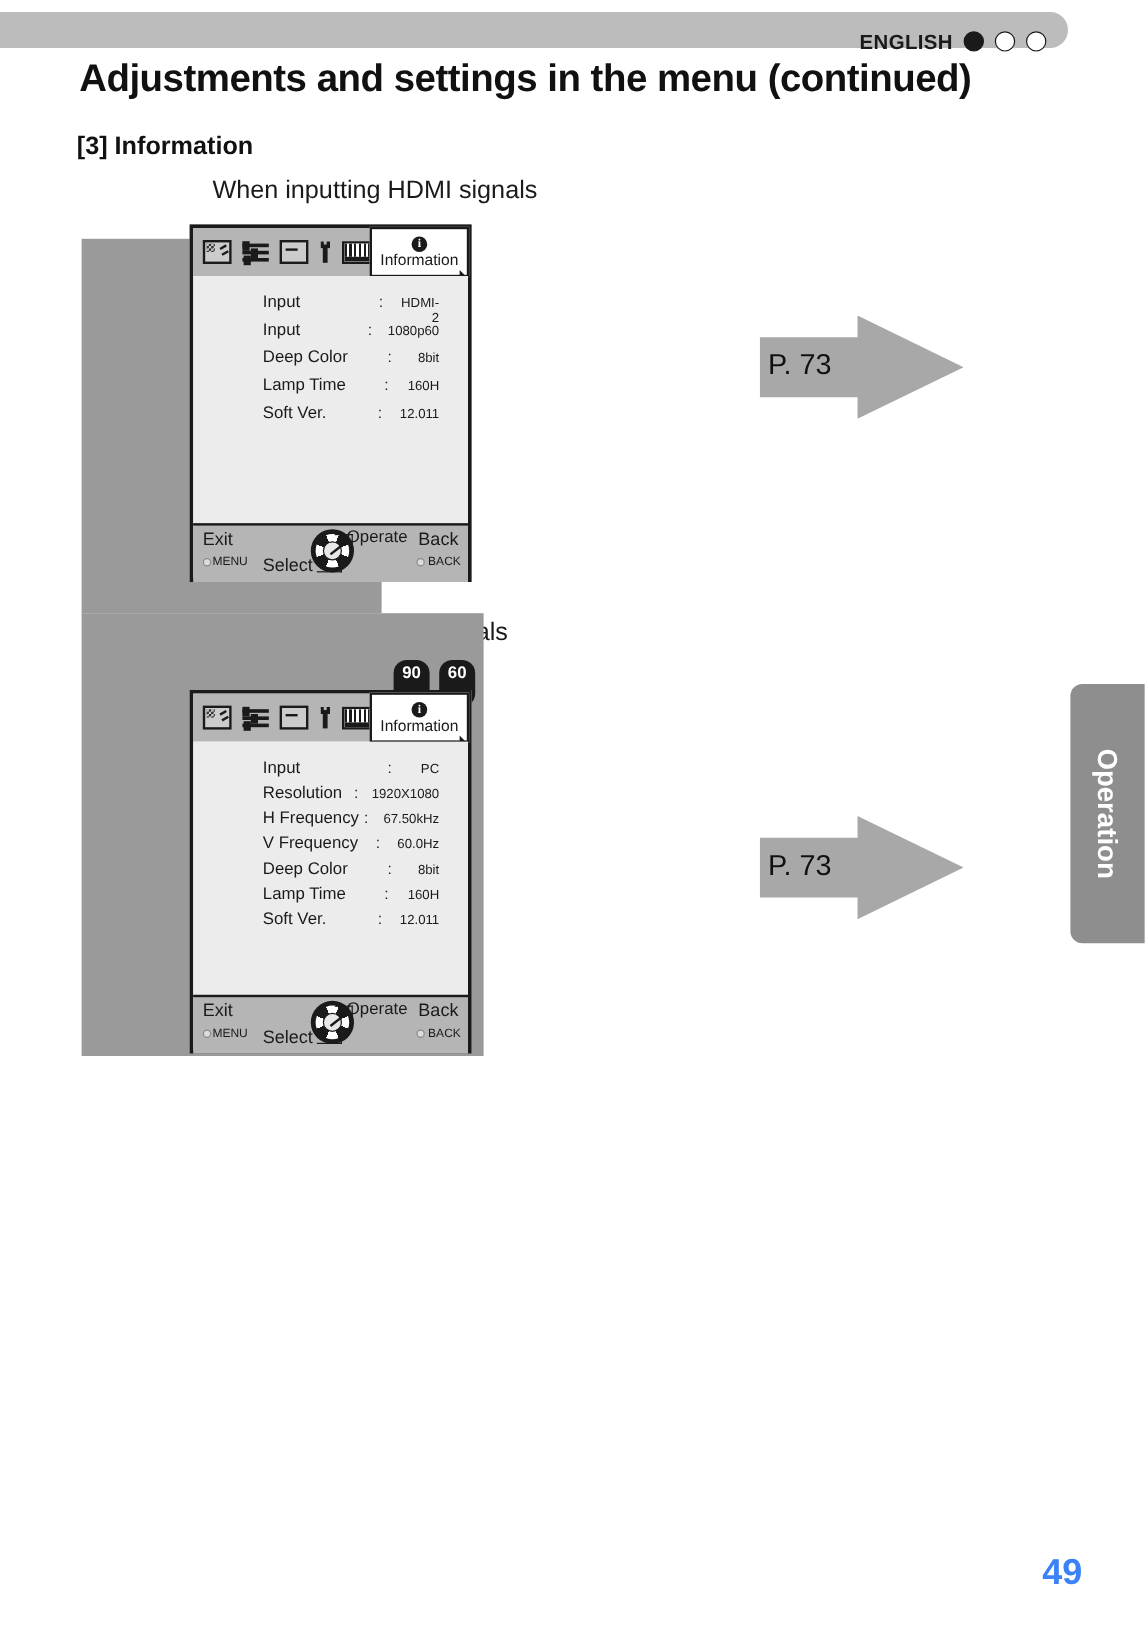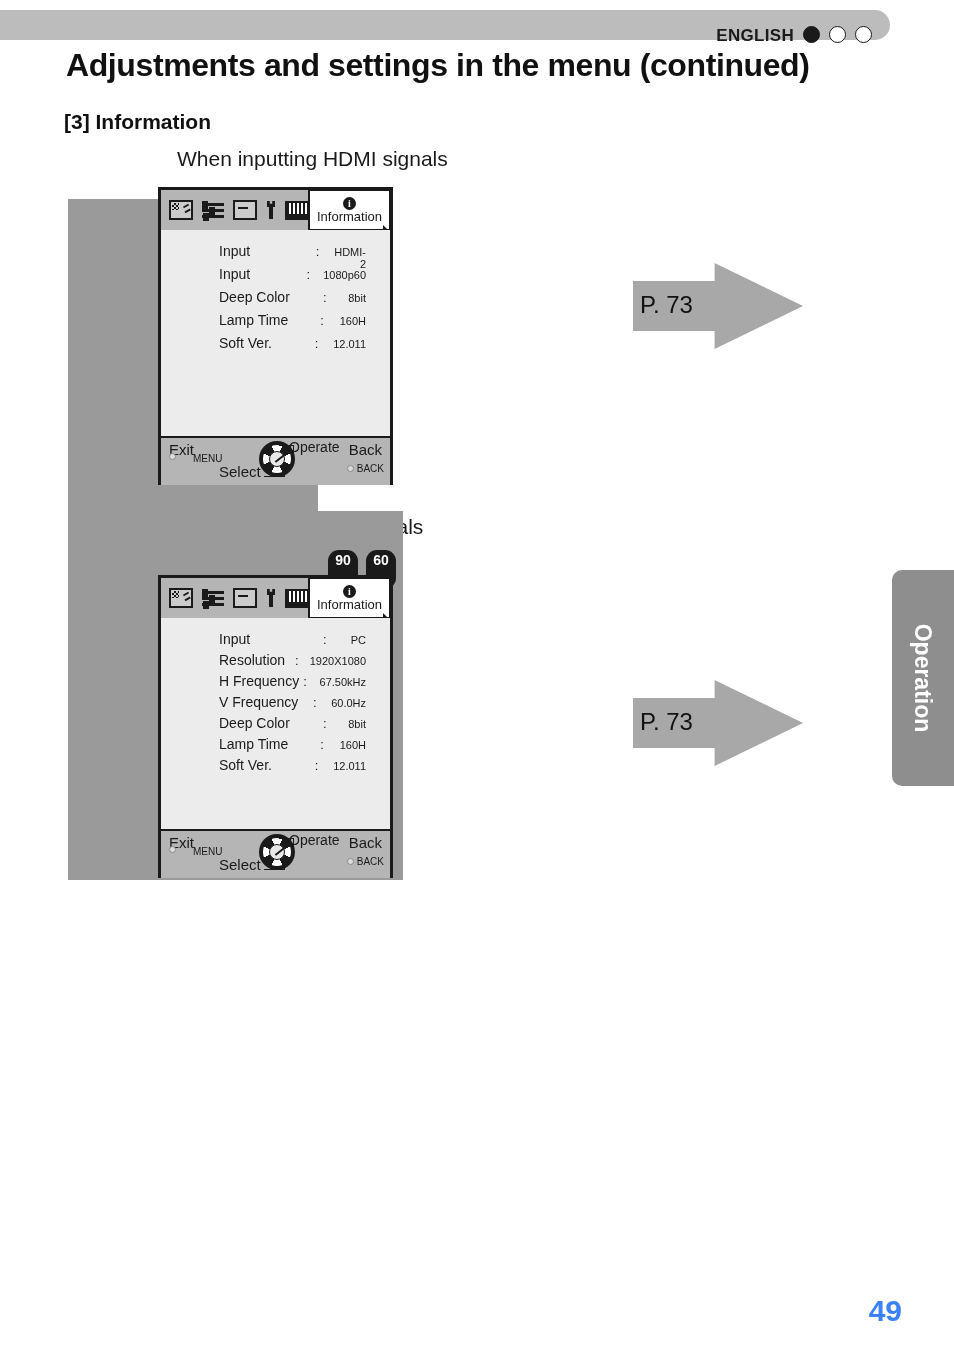--- a/index.html
+++ b/index.html
@@ -303,25 +303,26 @@
   .ft-exit {
     position: absolute;
     left: 8px;
     top: 3px;
     font-size: 15px;
     color: #1a1a1a;
   }
   .ft-menu {
     position: absolute;
     left: 8px;
-    top: 15px;
+    top: 25px;
     font-size: 10px;
     color: #1a1a1a;
     display: flex;
-    gap: 17px;
+    align-items: center;
+    gap: 1px;
   }
   .ft-back {
     position: absolute;
     right: 8px;
     top: 3px;
     font-size: 15px;
     color: #1a1a1a;
   }
   .ft-backbtn {
     position: absolute;

